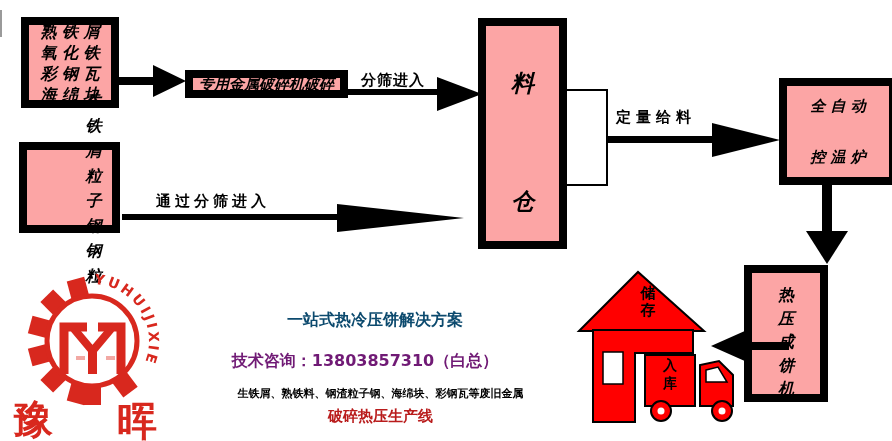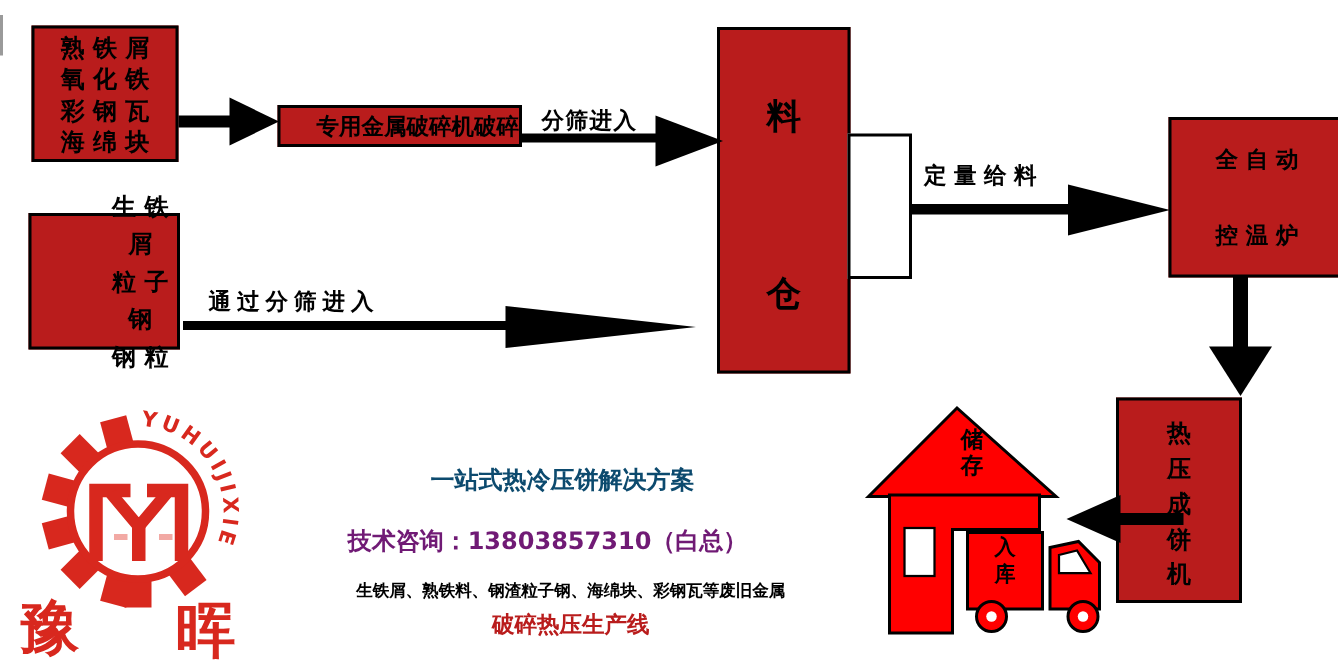--- a/index.html
+++ b/index.html
@@ -1,33 +1,33 @@
 <!DOCTYPE html>
 <html><head>
 <meta charset="utf-8">
 <style>
   html,body{margin:0;padding:0;background:#fff;}
   #stage{position:relative;width:892px;height:441px;background:#ffffff;overflow:hidden;
          font-family:"DejaVu Sans","Liberation Sans",sans-serif;}
-  .rbox{position:absolute;background:#b91c1c;border:2px solid #000000;box-sizing:border-box;color:#000;font-weight:bold;}
+  .rbox{position:absolute;background:#fca5a5;border:8px solid #000000;box-sizing:border-box;color:#000;font-weight:bold;font-style:italic;}
   .centercol{display:flex;flex-direction:column;align-items:center;justify-content:center;}
   .rbox .ln{display:block;text-align:center;}
   #box1{left:21px;top:17px;width:98px;height:91px;font-size:16px;line-height:21px;}
   #box2{left:19px;top:142px;width:101px;height:91px;font-size:16px;line-height:25px;padding-left:48px;}
-  #crusher{left:185px;top:70px;width:163px;height:28px;font-size:15px;display:flex;align-items:center;justify-content:flex-end;}
+  #crusher{left:185px;top:70px;width:163px;height:28px;font-size:15px;display:flex;align-items:center;justify-content:center;}
   #silo{left:478px;top:18px;width:89px;height:231px;}
   #silo .ch{position:absolute;width:100%;text-align:center;font-size:23px;font-weight:bold;}
   #silo .ch.c1{top:42px;} #silo .ch.c2{top:160px;}
   #whiterect{position:absolute;left:565px;top:89px;width:43px;height:97px;background:#fff;border:2px solid #000;box-sizing:border-box;}
   #furnace{left:779px;top:78px;width:118px;height:107px;font-size:15px;line-height:23px;gap:28px;}
   #press{left:744px;top:265px;width:84px;height:137px;}
   #press .vtext{width:18px;margin:10px auto 0;font-size:16px;line-height:23.5px;word-break:break-all;text-align:center;}
   .flowlabel{position:absolute;color:#000;font-weight:bold;font-size:15px;white-space:nowrap;z-index:6;}
   #lbl-sieve{left:361px;top:71px;letter-spacing:1px;text-align:right;}
-  #lbl-through{left:139px;top:192px;letter-spacing:4px;}
+  #lbl-through{left:156px;top:192px;letter-spacing:4px;}
   #lbl-feed{left:616px;top:108px;letter-spacing:5px;}
   .iconlabel{position:absolute;color:#000;font-weight:bold;white-space:pre-line;text-align:center;z-index:6;}
   #lbl-store{left:638px;top:285px;font-size:15px;line-height:17px;width:20px;}
   #lbl-inbound{left:660px;top:356px;font-size:14px;line-height:18px;width:20px;}
   .footer-line{position:absolute;text-align:center;font-weight:bold;white-space:nowrap;}
   #slogan{left:175px;width:400px;top:310px;font-size:16px;color:#0c4a6e;}
   #contact{left:165px;width:400px;top:351px;font-size:16px;color:#701a75;}
   #desc1{left:128px;width:505px;top:386px;font-size:11px;color:#000000;}
   #desc2{left:128px;width:505px;top:407px;font-size:15px;color:#b91c1c;}
   .brandchar{position:absolute;color:#d8281e;font-weight:bold;font-size:40px;line-height:40px;z-index:6;}

